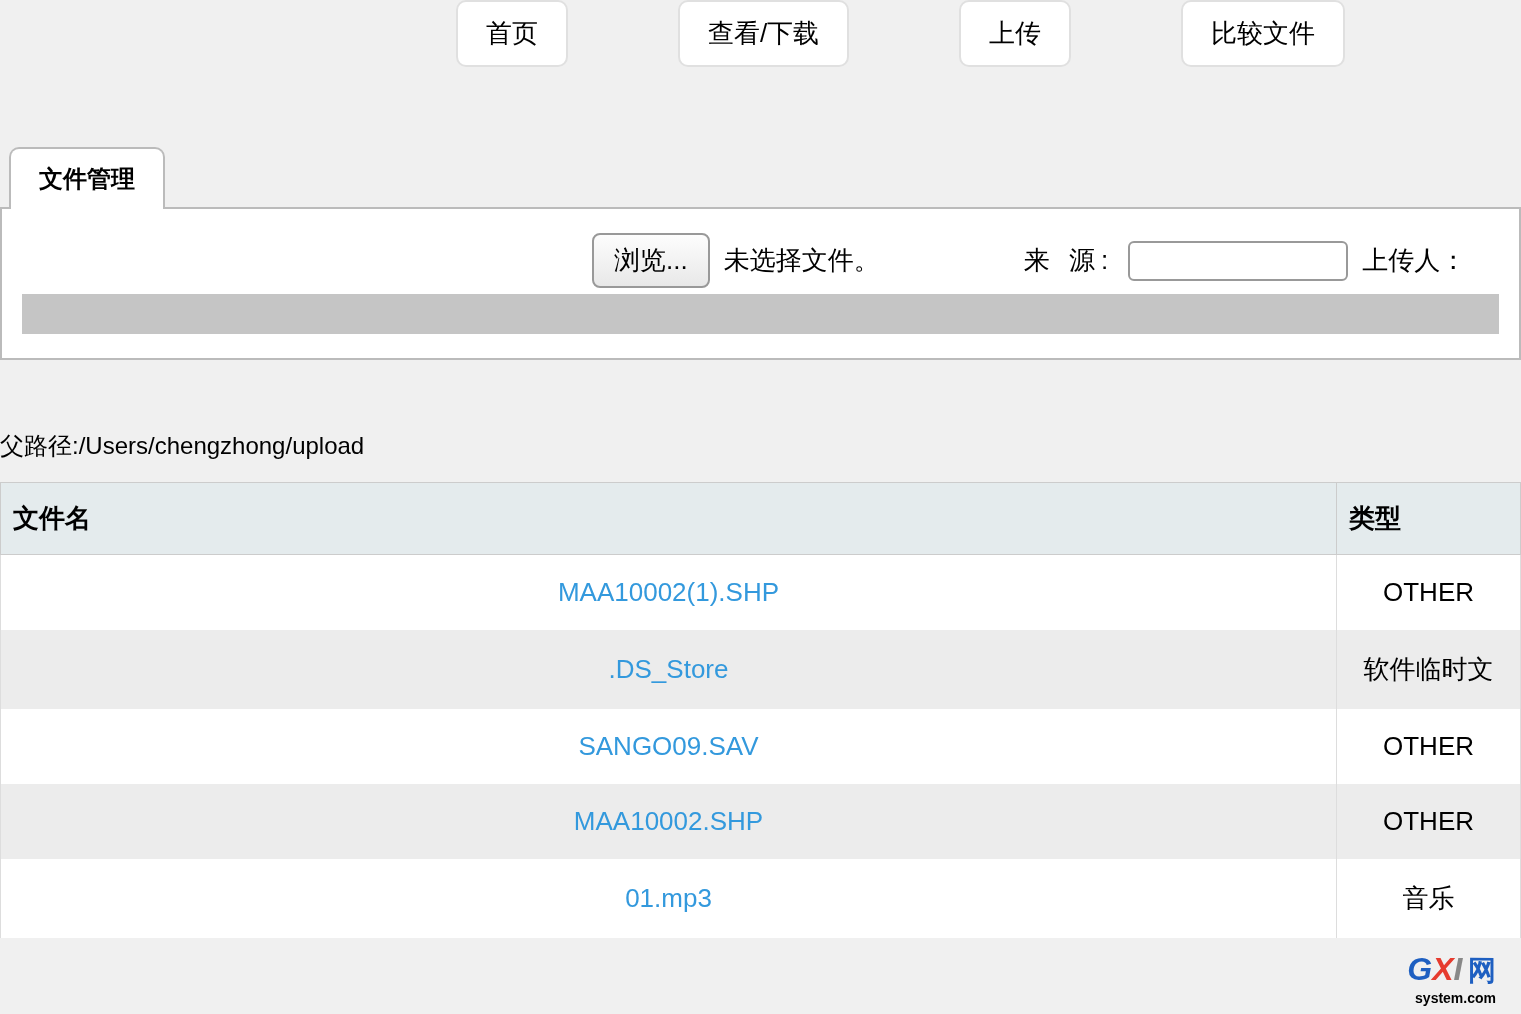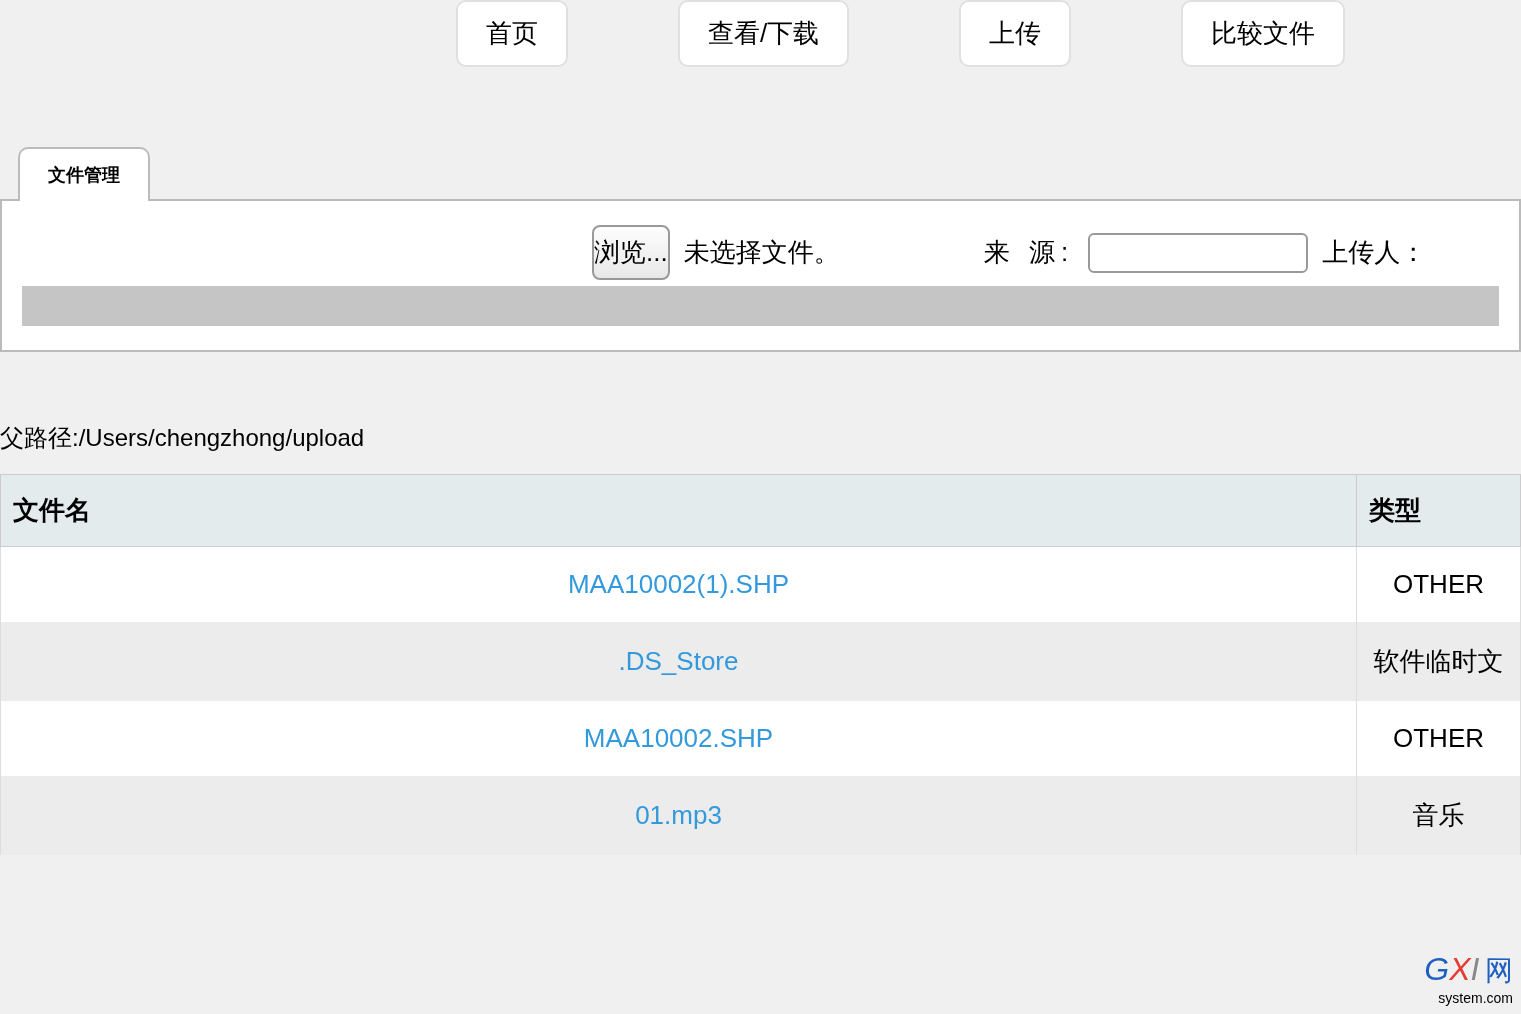--- a/index.html
+++ b/index.html
@@ -32,44 +32,44 @@
     .tab-container {
       margin-top: 50px;
     }
     .tab {
       display: inline-block;
       background: #fff;
       border: 2px solid #bbb;
       border-bottom: none;
       border-radius: 10px 10px 0 0;
       padding: 14px 28px;
-      font-size: 18px;
+      font-size: 24px;
       font-weight: bold;
-      margin-left: 18px;
+      margin-left: 9px;
       position: relative;
       z-index: 2;
     }
     .panel {
       background: #fff;
       border: 2px solid #bbb;
       padding: 24px 20px;
       margin-top: -2px;
     }
     .upload-row {
       display: flex;
       align-items: center;
       gap: 14px;
       margin-left: 570px;
       font-size: 26px;
     }
     .browse-button {
       background: linear-gradient(#fdfdfd, #e8e8e8);
       border: 2px solid #999;
       border-radius: 8px;
-      padding: 8px 0;
+      padding: 8px 20px;
       font-size: 26px;
       cursor: pointer;
     }
     .text-input {
       border: 2px solid #999;
       border-radius: 6px;
       font-size: 22px;
       padding: 6px 8px;
       width: 220px;
       height: 40px;
@@ -95,21 +95,21 @@
       font-size: 26px;
     }
     thead th {
       background: #e4ebed;
       text-align: left;
       padding: 18px 12px;
       font-weight: bold;
       border: 1px solid #ccc;
     }
     thead th:nth-child(2) {
-      width: 164px;
+      width: 184px;
     }
     tbody td {
       padding: 22px 12px;
       text-align: center;
       border-left: 1px solid #ddd;
       border-right: 1px solid #ddd;
       margin-top: 28px;
     }
     tbody tr:nth-child(odd) {
       background: #fff;
@@ -118,23 +118,23 @@
       background: #ececec;
     }
     .file-link {
       color: #3399dd;
       text-decoration: none;
       cursor: pointer;
     }
     .watermark {
       position: fixed;
       bottom: 8px;
-      right: 8px;
+      right: 25px;
       font-size: 20px;
-      font-weight: normal;
+      font-weight: bold;
     }
     .watermark .g { color: #1e5fc1; font-size: 32px; font-style: italic;}
     .watermark .x { color: #e63b2e; font-size: 32px; font-style: italic;}
     .watermark .i { color: #888; font-size: 32px; font-style: italic;}
     .watermark .net { color: #1e5fc1; font-size: 28px;}
     .watermark .sub { color: #000000; font-size: 14px; display:block; text-align:right;}
   </style>
 </head>
 <body>
 
@@ -173,20 +173,24 @@
   <tbody id="file-tbody">
   <tr>
         <td><a class="file-link">MAA10002(1).SHP</a></td>
         <td>OTHER</td>
       </tr>
       <tr>
         <td><a class="file-link">.DS_Store</a></td>
         <td>软件临时文</td>
       </tr>
       <tr>
+        <td><a class="file-link">SANGO09.SAV</a></td>
+        <td>OTHER</td>
+      </tr>
+      <tr>
         <td><a class="file-link">MAA10002.SHP</a></td>
         <td>OTHER</td>
       </tr>
       <tr>
         <td><a class="file-link">01.mp3</a></td>
         <td>音乐</td>
       </tr>
     </tbody>
 </table>
 

